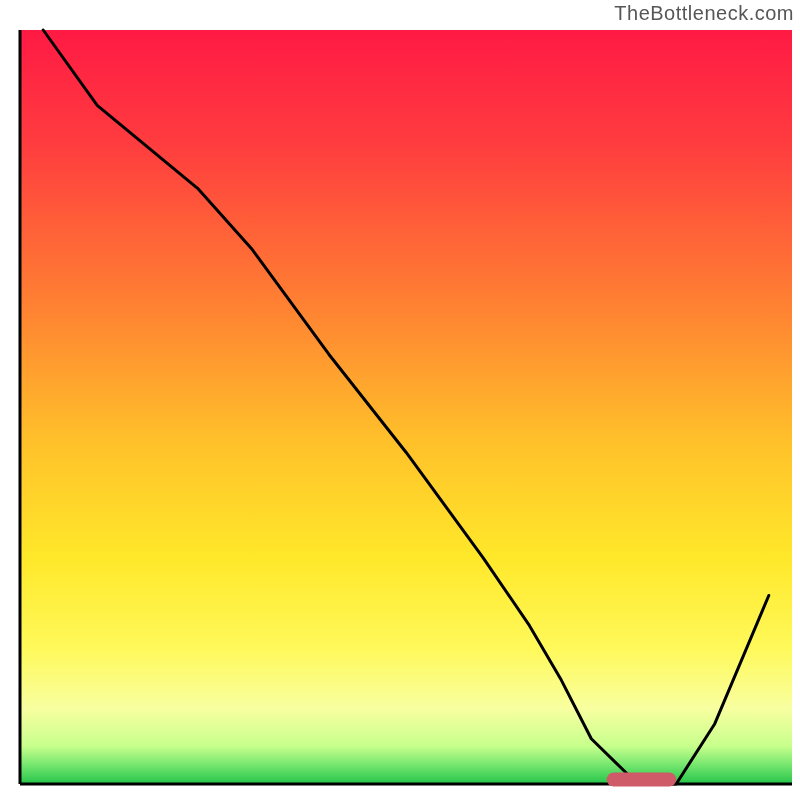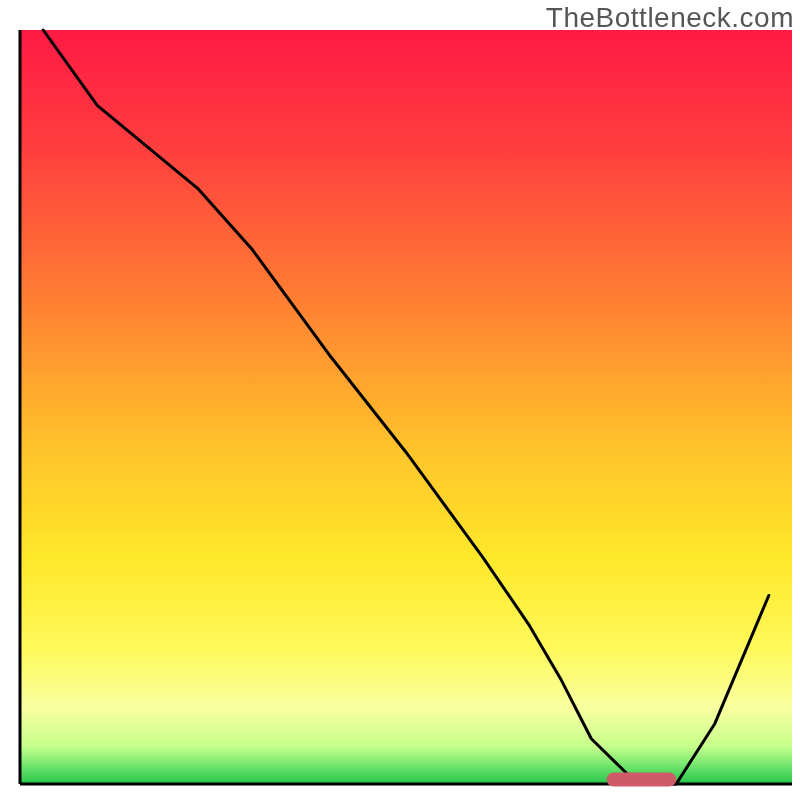--- a/index.html
+++ b/index.html
@@ -13,21 +13,21 @@
   .chart-container {
     position: relative;
     width: 800px;
     height: 800px;
   }
   .watermark {
     position: absolute;
     top: 2px;
     right: 6px;
     font-family: Arial, Helvetica, sans-serif;
-    font-size: 28px;
+    font-size: 20px;
     font-weight: 500;
     color: #565656;
     letter-spacing: 0.5px;
     z-index: 10;
   }
   svg.plot {
     position: absolute;
     left: 0;
     top: 0;
     width: 800px;

